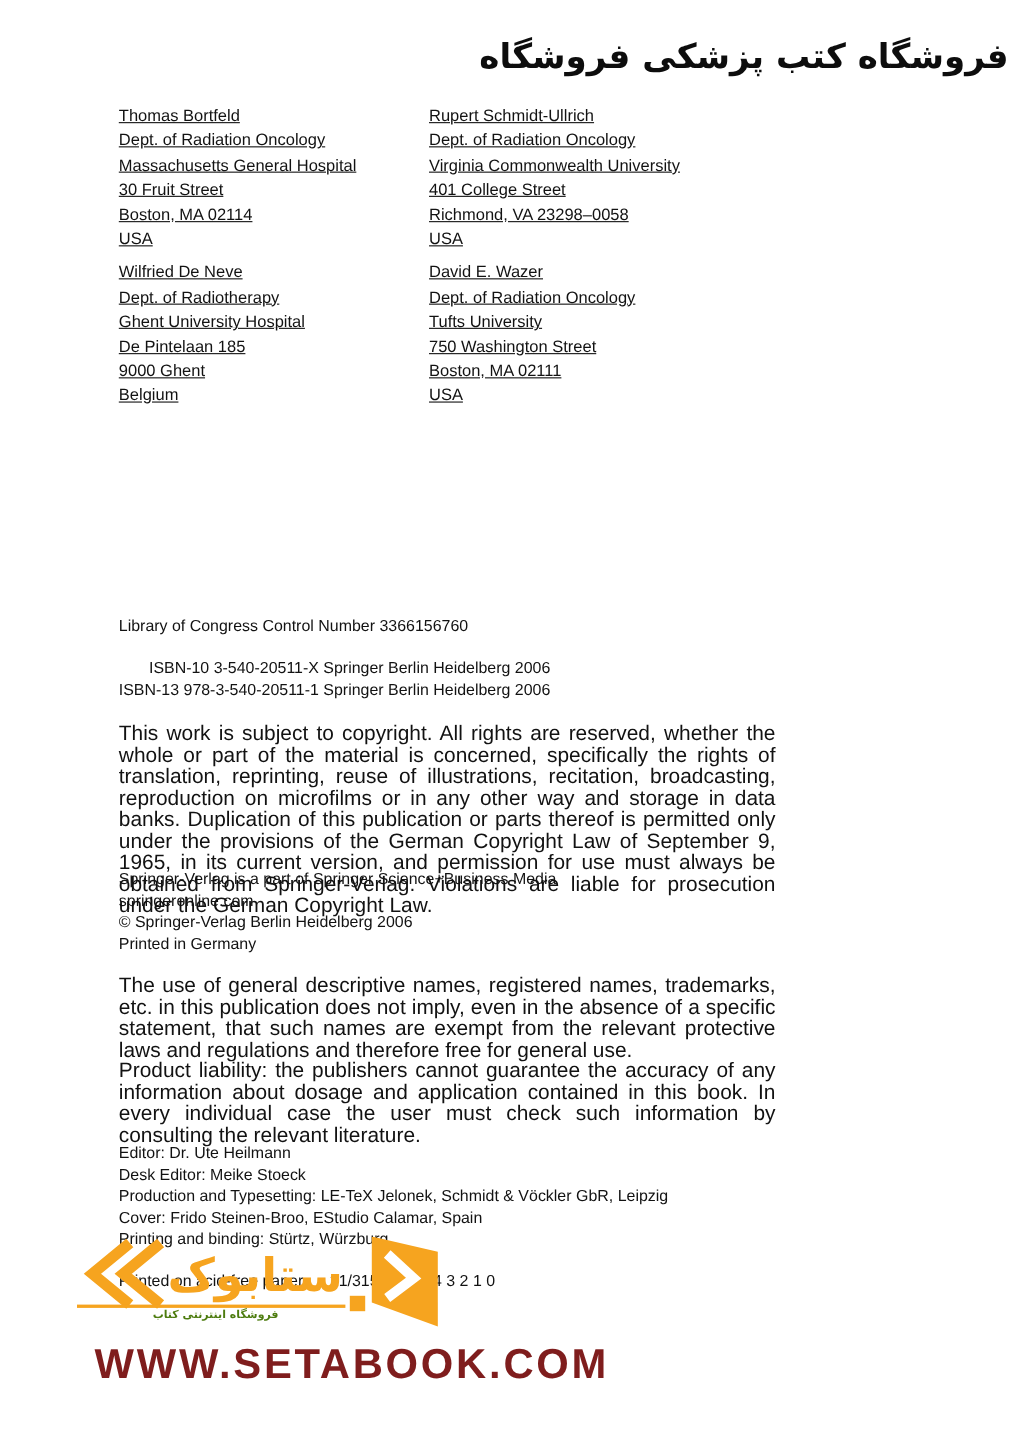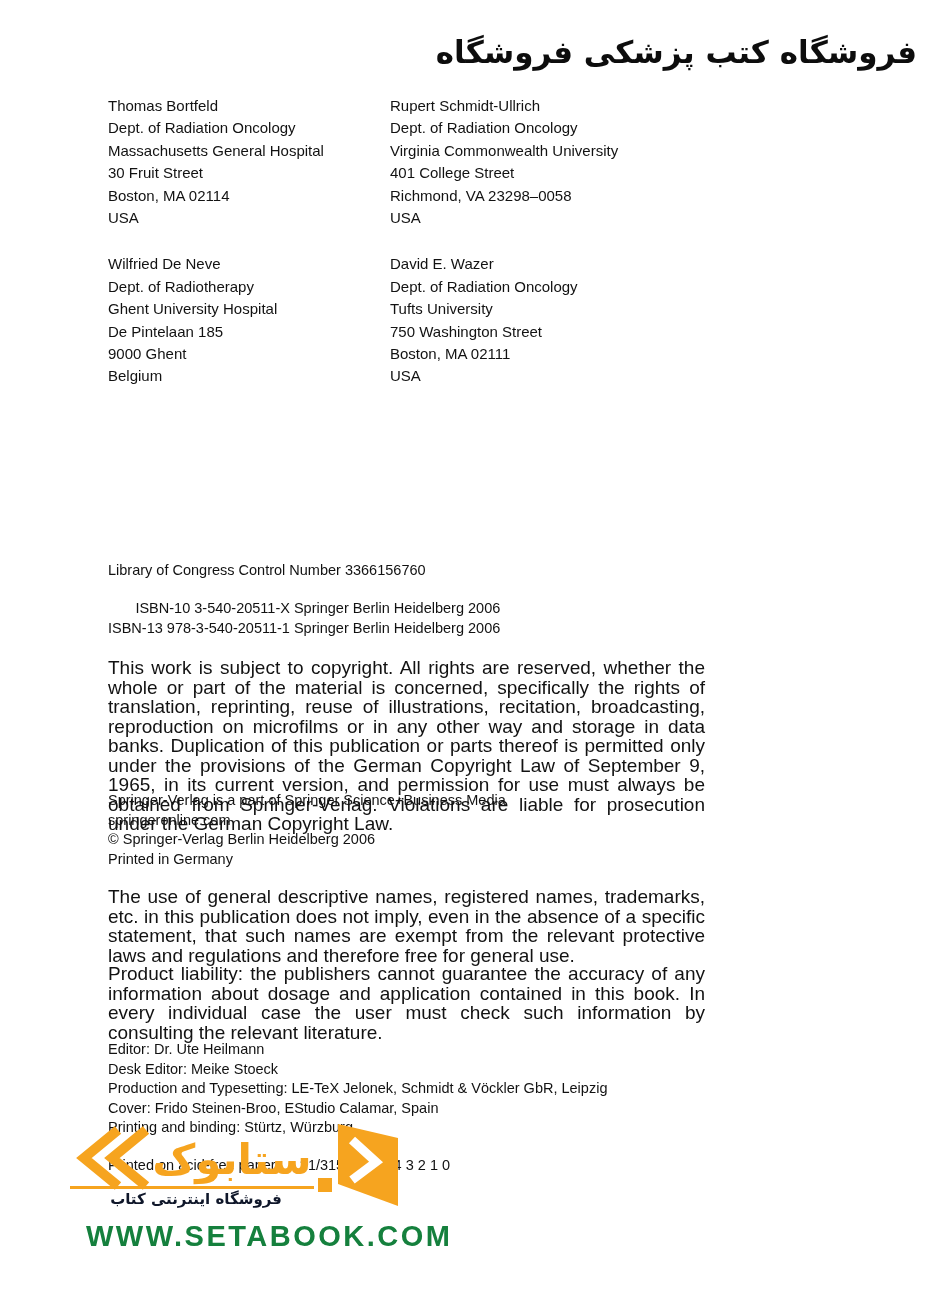--- a/index.html
+++ b/index.html
@@ -24,21 +24,22 @@
     color: #0d0d0d;
     letter-spacing: 0.5px;
   }
   .authors-grid {
     position: absolute;
     left: 108px;
     top: 95px;
     width: 620px;
     display: grid;
     grid-template-columns: 282px 1fr;
-    row-gap: 24px;
+    row-gap: 8px;
+    text-decoration: underline;
   }
   .author-block {
     font-size: 15px;
     line-height: 22.4px;
     white-space: pre-line;
   }
   .block {
     position: absolute;
     left: 108px;
     font-size: 14.5px;
@@ -70,32 +71,32 @@
   }
   .logo svg { display: block; }
   .logo-subtitle {
     position: absolute;
     left: 0;
     top: 66px;
     width: 252px;
     text-align: center;
     direction: rtl;
     font-family: "DejaVu Sans", sans-serif;
-    font-size: 15px;
+    font-size: 10px;
     font-weight: bold;
-    color: #0f172a;
+    color: #4d7c0f;
   }
   .website-text {
     position: absolute;
     left: 86px;
     top: 1220px;
-    font-size: 29px;
+    font-size: 38px;
     font-weight: bold;
     letter-spacing: 2.5px;
-    color: #15803d;
+    color: #7f1d1d;
   }
 </style>
 </head>
 <body>
 
 <div class="page">
 
   <div class="watermark-header">فروشگاه کتب پزشکی فروشگاه</div>
 
   <div class="authors-grid">

